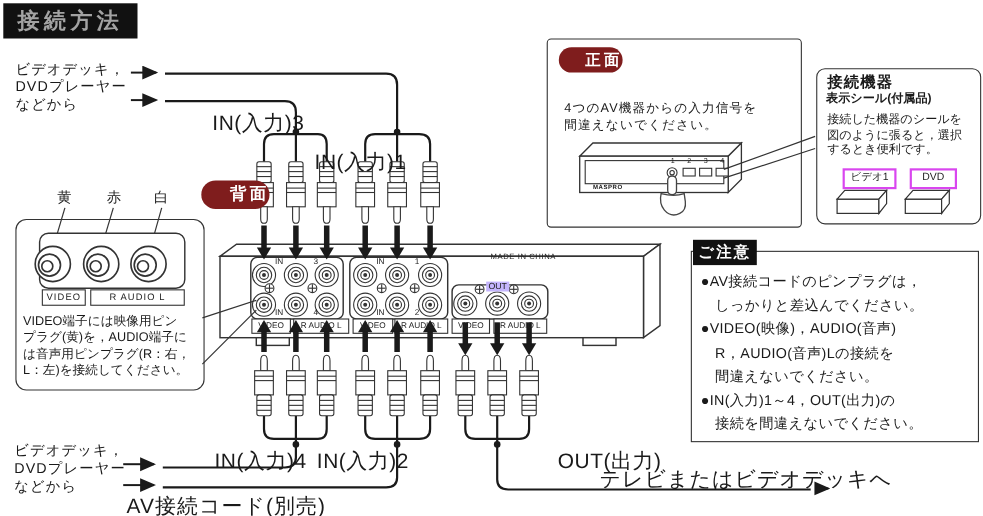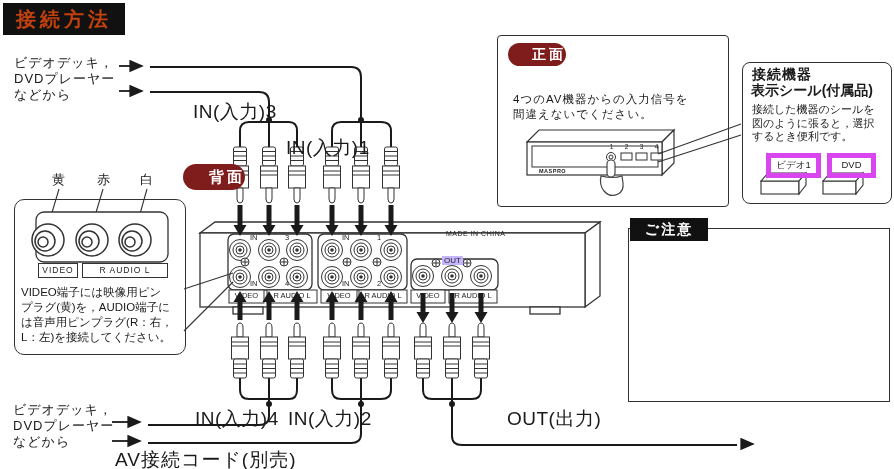--- a/index.html
+++ b/index.html
@@ -1,32 +1,32 @@
 <!DOCTYPE html>
 <html><head>
 <meta charset="utf-8">
 <style>
   html,body{margin:0;padding:0;background:#fff;}
   #stage{position:relative;width:894px;height:469px;background:#fff;overflow:hidden;
          font-family:"Liberation Sans","DejaVu Sans",sans-serif;color:#1a1a1a;}
   #stage svg{position:absolute;left:0;top:0;z-index:1;}
   .t{position:absolute;z-index:2;}
   .pre{white-space:pre-line;}
-  .titlebox{background:#111;color:#c2410c;font-size:20px;font-weight:bold;letter-spacing:4px;
+  .titlebox{background:#111;color:#a3a3a3;font-size:20px;font-weight:bold;letter-spacing:4px;
             text-align:center;line-height:32px;}
   .badge{background:#7f1d1d;color:#fff;font-weight:bold;border-radius:14px;text-align:right;}
   .srctext{font-size:13px;line-height:16px;letter-spacing:1px;}
   .iolabel{font-size:19px;letter-spacing:0.5px;}
   .colorlbl{font-size:13px;font-weight:500;}
   .box{border:1.5px solid #333;border-radius:10px;background:transparent;}
   .sqbox{border:1.5px solid #333;background:transparent;}
   .lblbox{border:1px solid #333;font-size:7.5px;line-height:12px;text-align:center;color:#222;}
   .lblbox2{border:1px solid #333;font-size:8.5px;line-height:13px;text-align:center;color:#222;letter-spacing:1px;}
   .smalltxt{font-size:7.5px;color:#222;}
-  .stickerlbl{border:5px solid #d946ef;font-size:9.5px;line-height:14px;text-align:center;color:#222;}
+  .stickerlbl{border:2px solid #d946ef;font-size:9.5px;line-height:14px;text-align:center;color:#222;}
   .cautiontitle{background:#111;color:#fff;font-size:14px;font-weight:bold;line-height:23px;
                 text-align:center;letter-spacing:2px;}
   .citem{font-size:13px;line-height:21.5px;letter-spacing:0.3px;white-space:pre-line;
          text-indent:-13px;padding-left:13px;}
   .citem::before{content:"●";}
 </style>
 </head>
 <body>
 
 <div id="stage">
@@ -258,20 +258,21 @@
 などから</div>
 <div class="t srctext pre" style="left:13px;top:402px;">ビデオデッキ，
 DVDプレーヤー
 などから</div>
 
 <div class="t iolabel" style="left:193px;top:99px;">IN(入力)3</div>
 <div class="t iolabel" style="left:286px;top:99px;margin-top:36px;">IN(入力)1</div>
 <div class="t iolabel" style="left:195px;top:406px;">IN(入力)4</div>
 <div class="t iolabel" style="left:288px;top:406px;">IN(入力)2</div>
 <div class="t iolabel" style="left:459px;top:406px;margin-left:48px;">OUT(出力)</div>
+<div class="t iolabel" style="left:545px;top:423px;letter-spacing:1px;">テレビまたはビデオデッキへ</div>
 <div class="t iolabel" style="left:115px;top:447px;letter-spacing:1px;">AV接続コード(別売)</div>
 
 <div class="t badge" style="left:183px;top:164px;width:62px;height:26px;font-size:15px;line-height:26px;letter-spacing:3px;">背面</div>
 
 <div class="t box" style="left:14px;top:199px;width:170px;height:154px;"></div>
 <div class="t colorlbl" style="left:52px;top:171px;">黄</div>
 <div class="t colorlbl" style="left:97px;top:171px;">赤</div>
 <div class="t colorlbl" style="left:140px;top:171px;">白</div>
 <div class="t lblbox2" style="left:38px;top:263px;width:38px;height:13px;">VIDEO</div>
 <div class="t lblbox2" style="left:82px;top:263px;width:84px;height:13px;">R AUDIO L</div>
@@ -302,23 +303,32 @@
 <div class="t pre" style="left:513px;top:92px;font-size:11.5px;line-height:14.5px;letter-spacing:1px;">4つのAV機器からの入力信号を
 間違えないでください。</div>
 <div class="t" style="left:607px;top:143px;width:9px;text-align:center;font-size:6.5px;">1</div>
 <div class="t" style="left:622px;top:143px;width:9px;text-align:center;font-size:6.5px;">2</div>
 <div class="t" style="left:637px;top:143px;width:9px;text-align:center;font-size:6.5px;">3</div>
 <div class="t" style="left:652px;top:143px;width:9px;text-align:center;font-size:6.5px;">4</div>
 <div class="t" style="left:539px;top:168px;font-size:5.5px;font-weight:bold;letter-spacing:0.5px;">MASPRO</div>
 
 <div class="t box" style="left:742px;top:62px;width:148px;height:140px;border-radius:8px;"></div>
 <div class="t" style="left:752px;top:66px;font-size:14px;font-weight:bold;letter-spacing:1px;">接続機器</div>
-<div class="t" style="left:751px;top:82px;font-size:14px;font-weight:bold;">表示シール(付属品)</div>
+<div class="t" style="left:751px;top:82px;font-size:11px;font-weight:bold;">表示シール(付属品)</div>
 <div class="t pre" style="left:752px;top:103px;font-size:11px;line-height:13.5px;">接続した機器のシールを
 図のように張ると，選択
 するとき便利です。</div>
 <div class="t stickerlbl" style="left:766px;top:153px;width:45px;height:15px;">ビデオ1</div>
 <div class="t stickerlbl" style="left:827px;top:153px;width:39px;height:15px;">DVD</div>
 
 <div class="t sqbox" style="left:628px;top:228px;width:260px;height:172px;"></div>
-<div class="t cautiontitle" style="left:630px;top:218px;width:78px;height:23px;">ご注意</div>
-
+<div class="t cautiontitle" style="left:630px;top:218px;width:58px;height:23px;">ご注意</div>
+<div class="t" style="left:637px;top:245px;width:248px;">
+  <div class="citem">AV接続コードのピンプラグは，
+しっかりと差込んでください。</div>
+  <div class="citem">VIDEO(映像)，AUDIO(音声)
+R，AUDIO(音声)Lの接続を
+間違えないでください。</div>
+  <div class="citem">IN(入力)1～4，OUT(出力)の
+接続を間違えないでください。</div>
 </div>
 
+</div>
+
 </body></html>

